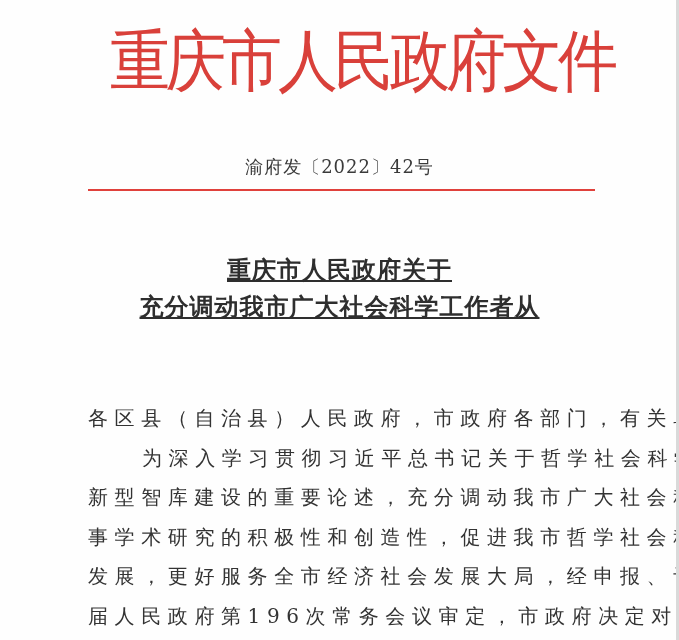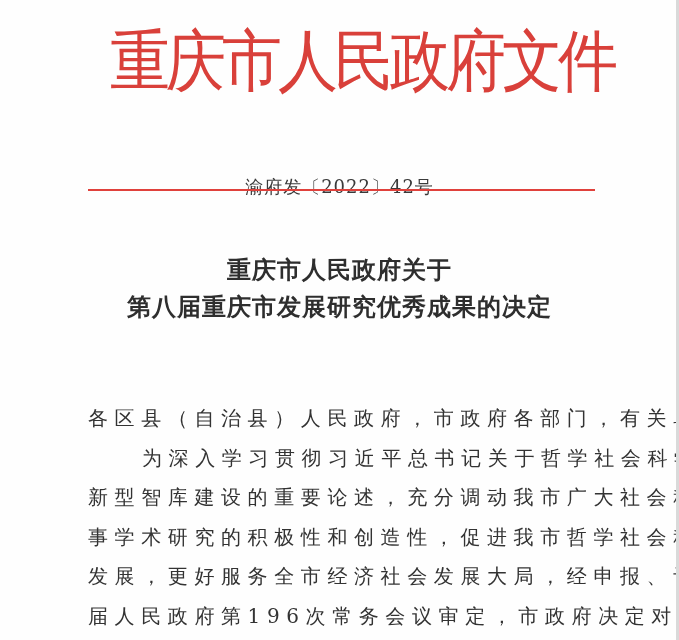--- a/index.html
+++ b/index.html
@@ -53,21 +53,20 @@
     .doc-number {
       position: absolute;
       left: 0;
       width: 679px;
       top: 154px;
       text-align: center;
       font-size: 18px;
       line-height: 26px;
       color: #3a3a3a;
       letter-spacing: 1px;
-      margin-top: 20px;
     }
     .red-rule {
       position: absolute;
       left: 88px;
       top: 189px;
       width: 507px;
       height: 2px;
       background: #e0413c;
     }
     .title-block {
@@ -77,20 +76,21 @@
       top: 252px;
     }
     .title-line {
       text-align: center;
       font-family: "DejaVu Sans", "Liberation Sans", sans-serif;
       font-weight: bold;
       font-size: 24px;
       line-height: 37px;
       color: #2e2e2e;
       letter-spacing: 1px;
+      text-decoration: underline;
     }
     .body-text {
       position: absolute;
       left: 88px;
       top: 399px;
       width: 512px;
       font-size: 20px;
       line-height: 39.5px;
       color: #333333;
       letter-spacing: 6.6px;
@@ -119,21 +119,21 @@
     <span>文</span>
     <span>件</span>
   </div>
 
   <div class="doc-number">渝府发〔2022〕42号</div>
 
   <div class="red-rule"></div>
 
   <div class="title-block">
     <div class="title-line">重庆市人民政府关于</div>
-    <div class="title-line">第八届重庆市发展研究优秀成果的决定</div>
+    <div class="title-line">充分调动我市广大社会科学工作者从</div>
   </div>
 
   <div class="body-text">
     <div class="body-line">各区县（自治县）人民政府，市政府各部门，有关单位：</div>
     <div class="body-line indent">为深入学习贯彻习近平总书记关于哲学社会科学和中国特色</div>
     <div class="body-line">新型智库建设的重要论述，充分调动我市广大社会科学工作者从</div>
     <div class="body-line">事学术研究的积极性和创造性，促进我市哲学社会科学事业繁荣</div>
     <div class="body-line">发展，更好服务全市经济社会发展大局，经申报、评审和市第五</div>
     <div class="body-line">届人民政府第196次常务会议审定，市政府决定对《网络社会公</div>
     <div class="body-line">德建设研究》等279项社会科学优秀成果、《“能”“行”“好”的</div>

